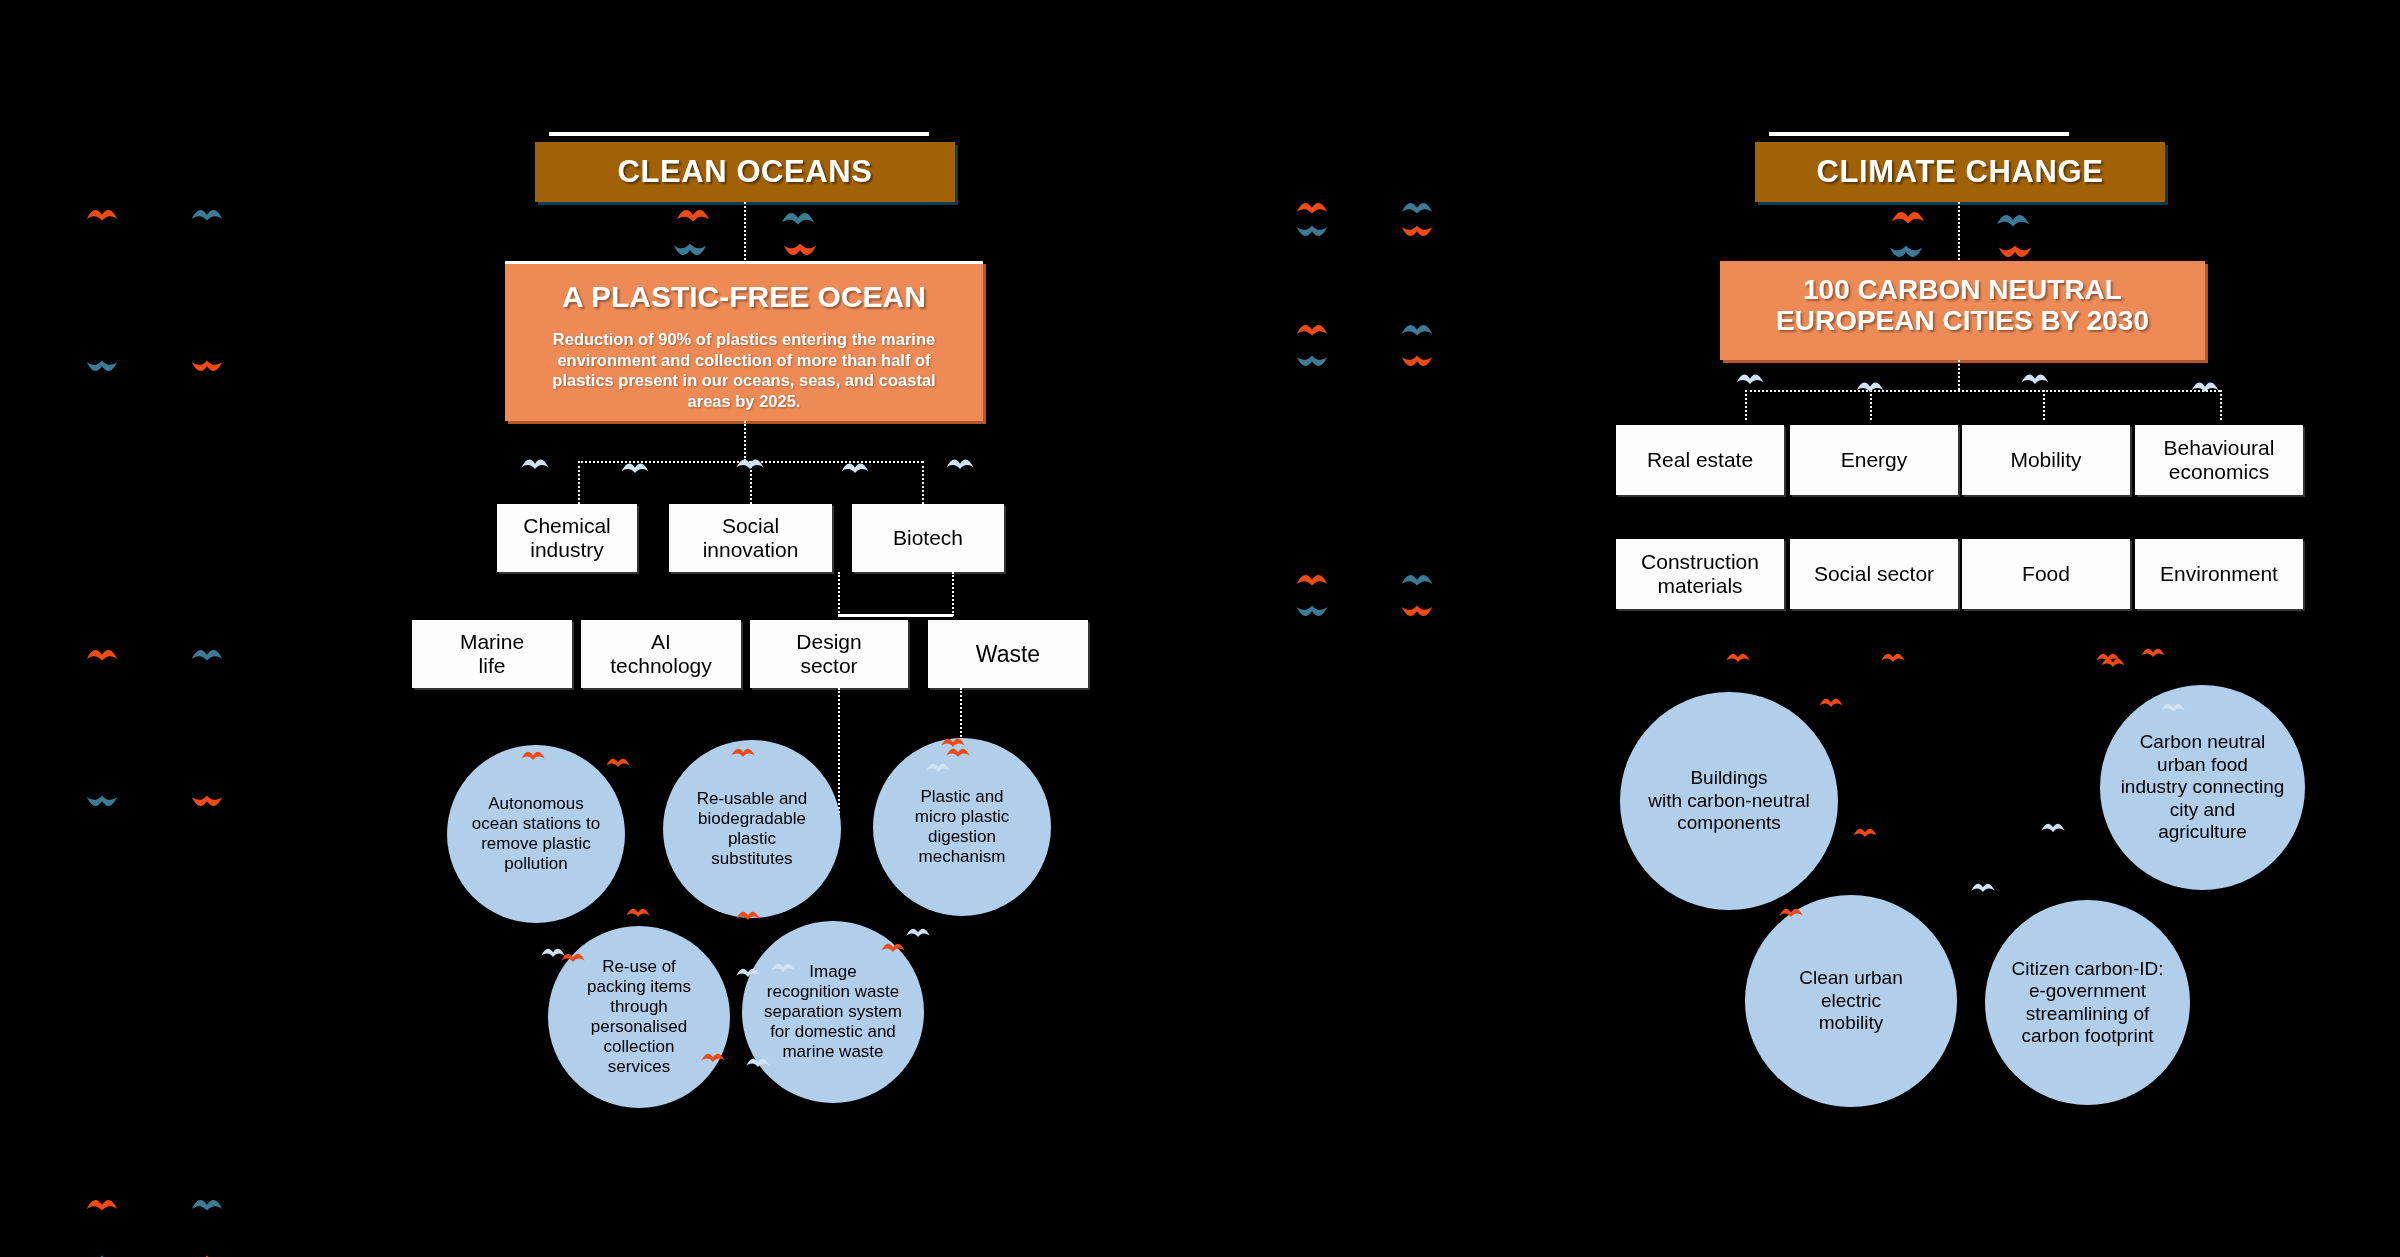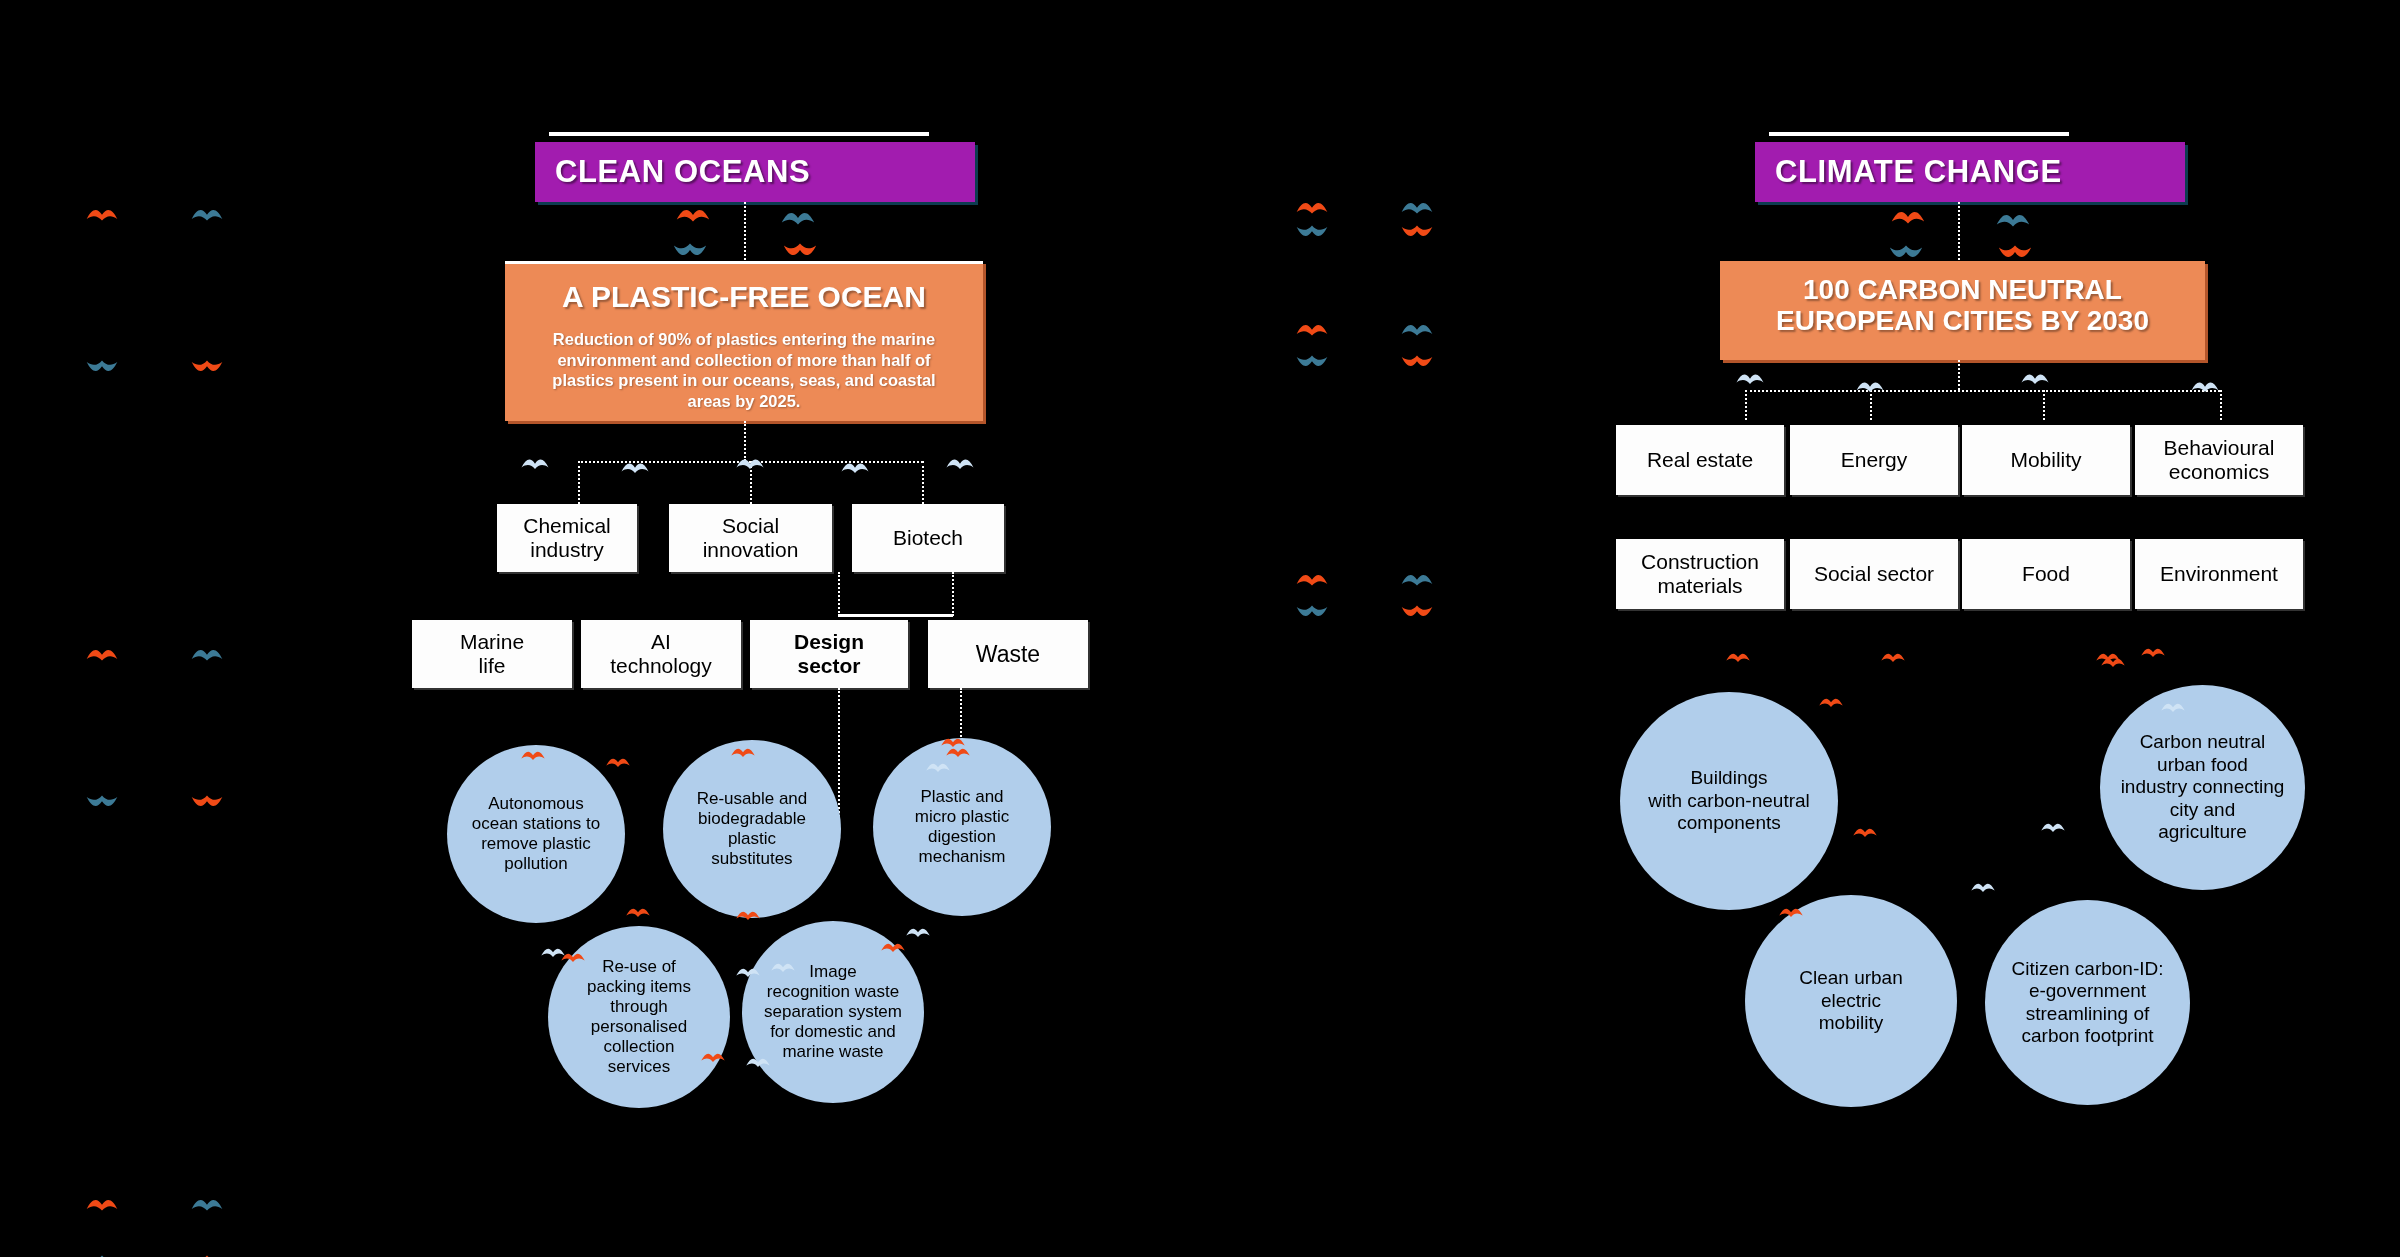--- a/index.html
+++ b/index.html
@@ -8,23 +8,22 @@
     font-family:"Liberation Sans","DejaVu Sans",sans-serif;
     -webkit-font-smoothing:antialiased;
   }
   .stage{position:absolute;left:0;top:0;width:2400px;height:1257px;background:#000;}
 
   
   .hdr-wrap{position:absolute;}
   .hdr-rule{position:absolute;left:14px;top:-10px;height:4px;background:#ffffff;}
   .hdr-bar{
     position:absolute;left:0;top:0;width:100%;height:100%;
-    background:#a21caf;display:flex;align-items:center;justify-content:flex-start;
+    background:#a16207;display:flex;align-items:center;justify-content:center;
     box-shadow:3px 3px 0 #0e3c50;
-    padding-left:20px;
   }
   .hdr-bar span{
     color:#fff;font-weight:bold;letter-spacing:.6px;
     text-shadow:2px 2px 2px rgba(0,0,0,.45);
   }
 
   
   .mission{
     position:absolute;background:#ED8A56;border-top:3px solid #ffffff;
     box-shadow:3px 3px 0 #b4552a;
@@ -233,21 +232,21 @@
 
   <div class="cat" style="left:412px;top:620px;width:160px;height:68px;font-size:21px;">
     <span style="white-space:pre-line;">Marine
 life</span>
   </div>
   <div class="cat" style="left:581px;top:620px;width:160px;height:68px;font-size:21px;">
     <span style="white-space:pre-line;">AI
 technology</span>
   </div>
   <div class="cat" style="left:750px;top:620px;width:158px;height:68px;font-size:21px;">
-    <span style="white-space:pre-line;font-weight:bold;">Design
+    <span style="white-space:pre-line;">Design
 sector</span>
   </div>
   <div class="cat" style="left:928px;top:620px;width:160px;height:68px;font-size:23px;">
     <span style="white-space:pre-line;">Waste</span>
   </div>
 
   <div class="vline" style="left:838px;top:688px;height:140px;"></div>
   <div class="vline" style="left:960px;top:688px;height:80px;"></div>
 
   <div class="bub" style="left:447px;top:745px;width:178px;height:178px;font-size:17px;">

